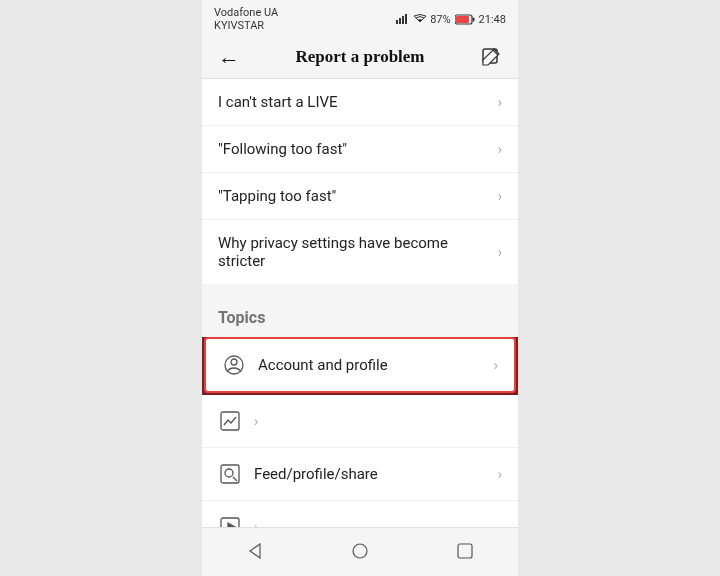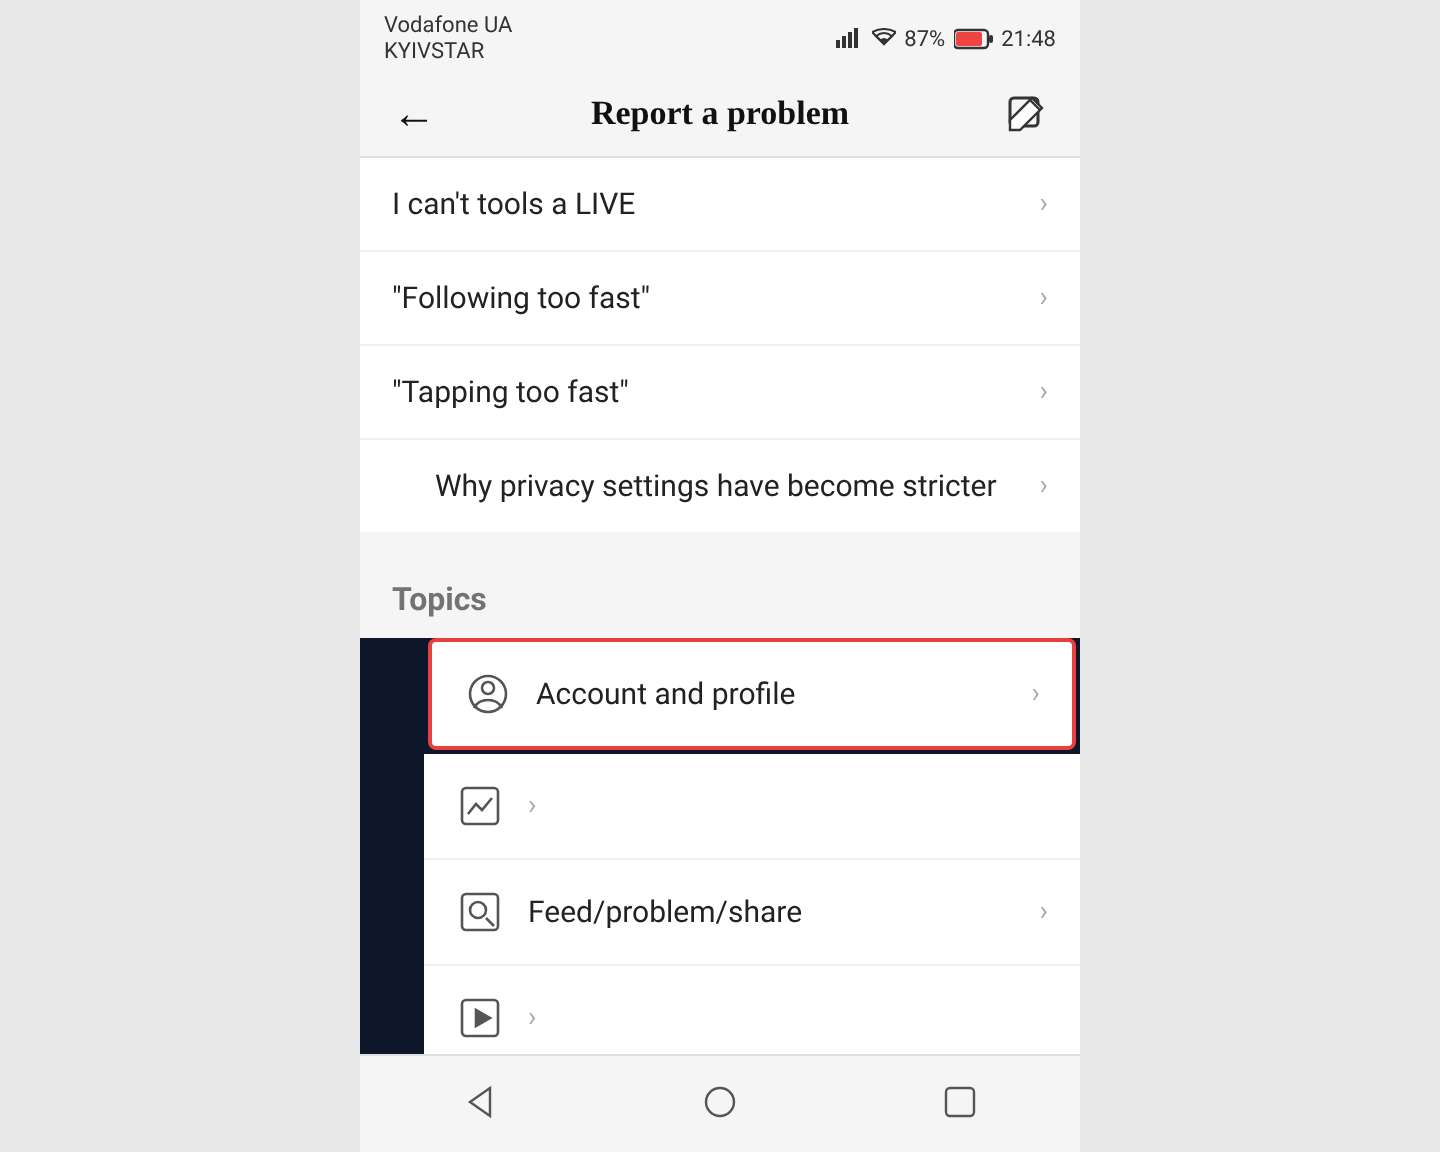--- a/index.html
+++ b/index.html
@@ -5,21 +5,21 @@
     * { margin: 0; padding: 0; box-sizing: border-box; }
     body {
       background: #e8e8e8;
       display: flex;
       justify-content: center;
       align-items: center;
       min-height: 100vh;
       font-family: -apple-system, BlinkMacSystemFont, 'Segoe UI', Roboto, sans-serif;
     }
     .phone {
-      width: 360px;
+      width: 316px;
       height: 576px;
       background: #f5f5f5;
       overflow: hidden;
       display: flex;
       flex-direction: column;
       position: relative;
     }
     .status-bar {
       background: #f5f5f5;
       padding: 6px 12px 4px;
@@ -77,21 +77,20 @@
     .list-item {
       display: flex;
       align-items: center;
       padding: 14px 16px;
       border-bottom: 1px solid #f0f0f0;
       cursor: pointer;
       background: #fff;
     }
     .list-item:last-child {
       border-bottom: none;
-      text-align: center;
     }
     .list-item-icon {
       width: 24px;
       height: 24px;
       margin-right: 12px;
       display: flex;
       align-items: center;
       justify-content: center;
       flex-shrink: 0;
       color: #555;
@@ -113,22 +112,21 @@
       font-size: 16px;
       font-weight: 700;
       color: #737373;
     }
     .highlighted-item {
       border: 2px solid #e84040 !important;
       margin: 2px;
       border-radius: 4px;
     }
     .topics-section {
-      background: #0f172a;
-      padding-left: 32px;
+      background: #7f1d1d;
     }
     .bottom-nav {
       background: #f5f5f5;
       padding: 8px 0 10px;
       display: flex;
       justify-content: space-around;
       align-items: center;
       border-top: 1px solid #e0e0e0;
     }
     .bottom-nav-item {
@@ -183,21 +181,21 @@
         <path d="M14 3 L19 8 L8 19 L3 19 L3 14 Z" fill="#fff" stroke="#333" stroke-width="1.2"></path>
         <path d="M13 4 L18 9" stroke="#333" stroke-width="1.2"></path>
       </svg>
     </span>
   </div>
 
   <div class="content">
 
     <div class="list-section">
       <div class="list-item">
-        <span class="list-item-text">I can't tools a LIVE</span>
+        <span class="list-item-text">I can't start a LIVE</span>
         <span class="list-item-chevron">›</span>
       </div>
       <div class="list-item">
         <span class="list-item-text">"Following too fast"</span>
         <span class="list-item-chevron">›</span>
       </div>
       <div class="list-item">
         <span class="list-item-text">"Tapping too fast"</span>
         <span class="list-item-chevron">›</span>
       </div>
@@ -236,21 +234,21 @@
       </div>
 
       <div class="list-item">
         <span class="list-item-icon">
           <svg width="20" height="20" viewBox="0 0 20 20" fill="none" stroke="#555" stroke-width="1.3">
             <rect x="1" y="1" width="18" height="18" rx="2"></rect>
             <circle cx="9" cy="9" r="4"></circle>
             <line x1="13" y1="13" x2="17" y2="17"></line>
           </svg>
         </span>
-        <span class="list-item-text">Feed/problem/share</span>
+        <span class="list-item-text">Feed/profile/share</span>
         <span class="list-item-chevron">›</span>
       </div>
 
       <div class="list-item">
         <span class="list-item-icon">
           <svg width="20" height="20" viewBox="0 0 20 20" fill="none" stroke="#555" stroke-width="1.3">
             <rect x="1" y="1" width="18" height="18" rx="2"></rect>
             <polygon points="8,6 8,14 15,10" fill="#555"></polygon>
           </svg>
         </span>

